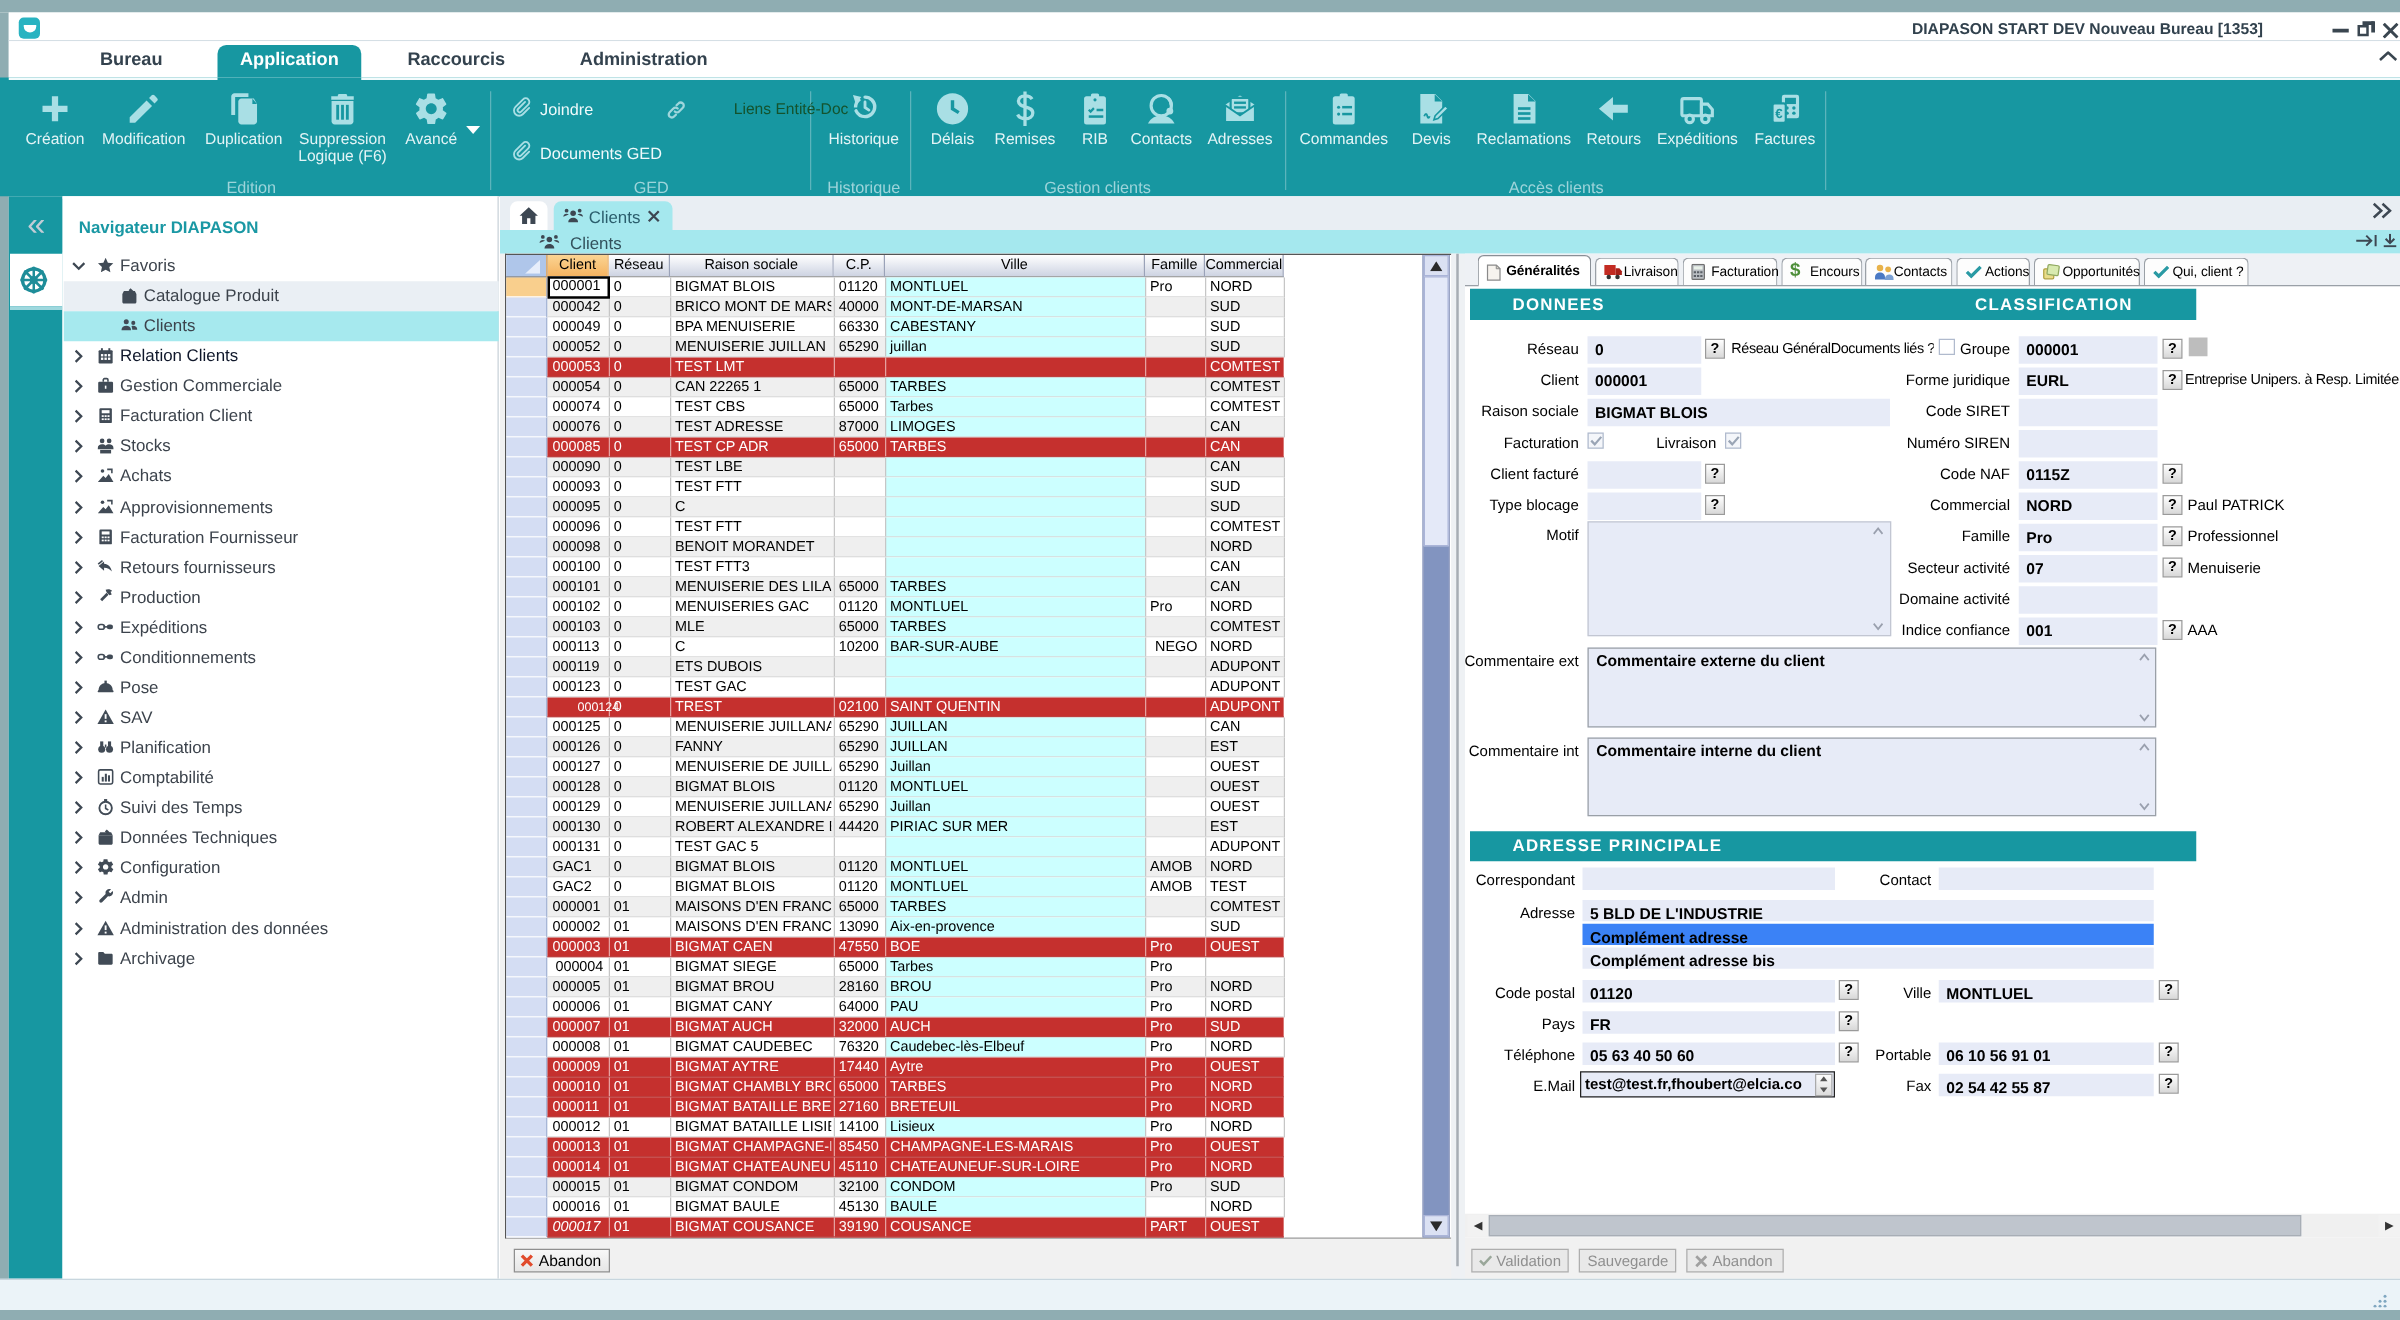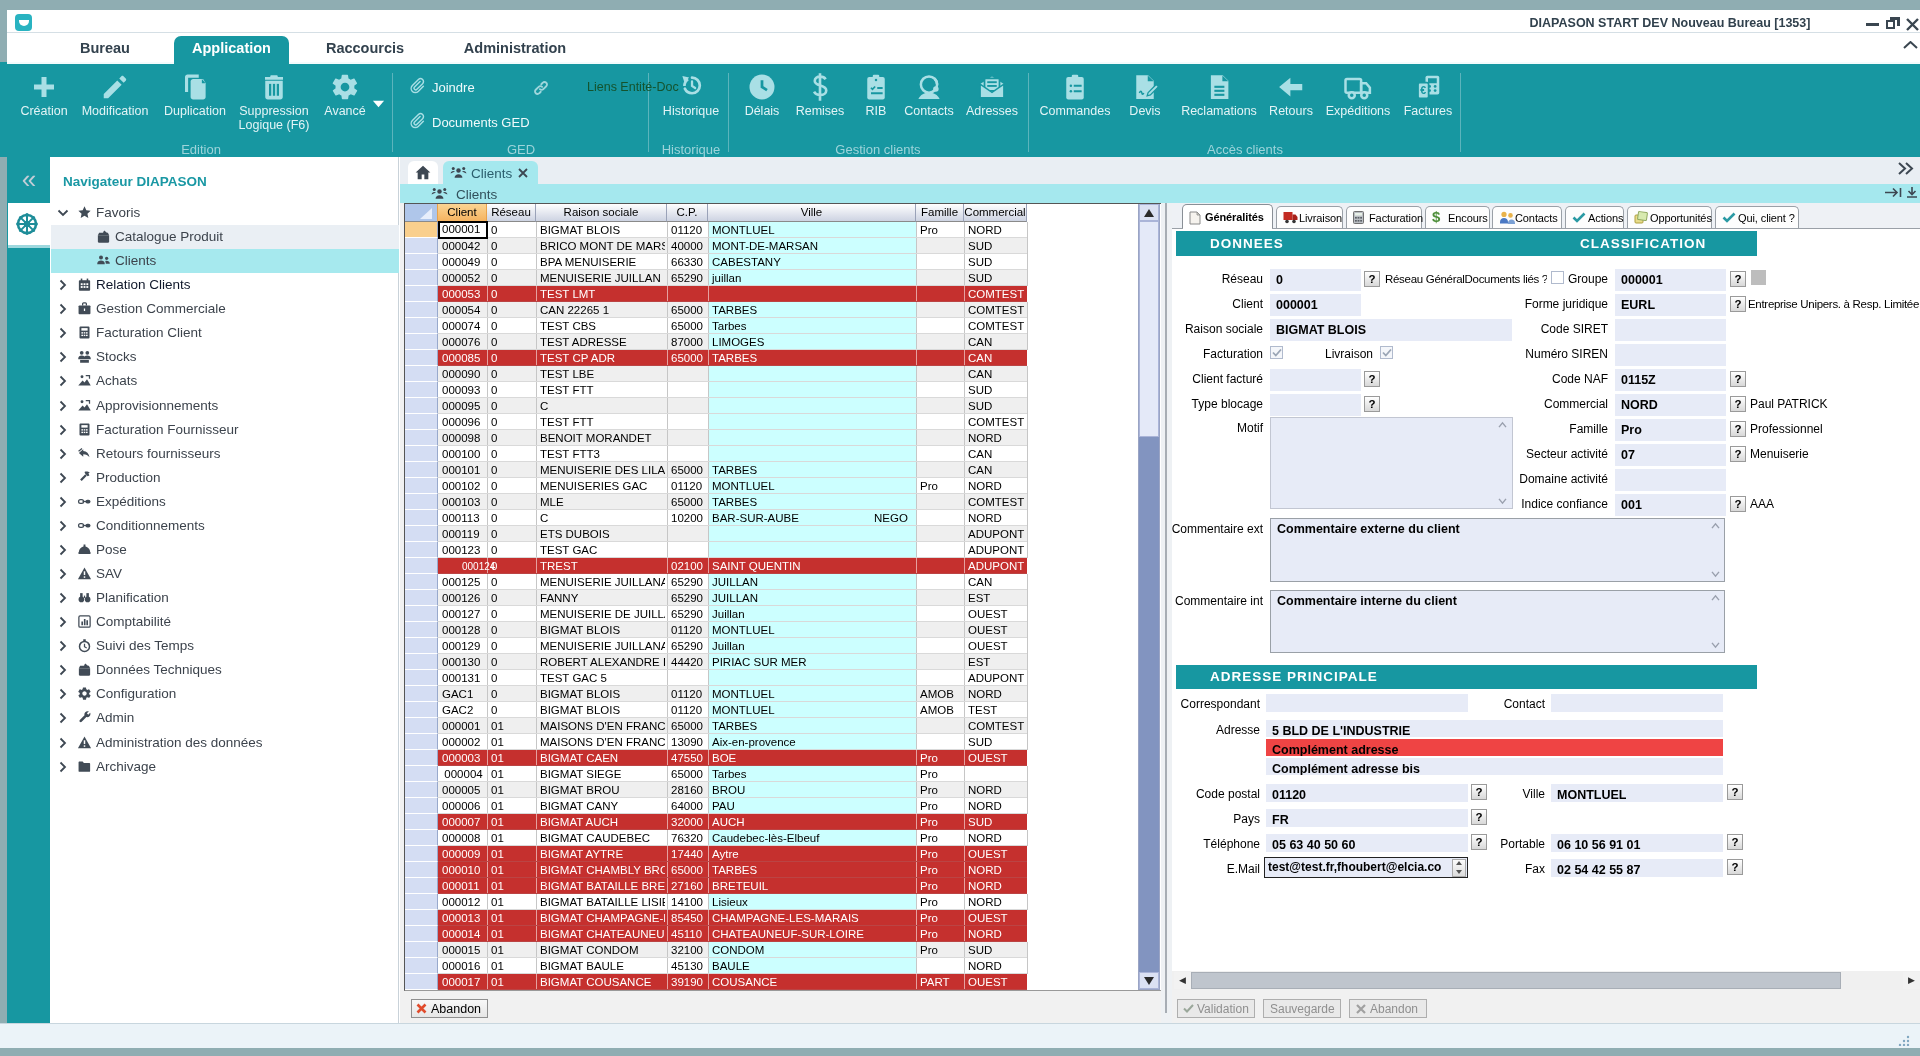--- a/index.html
+++ b/index.html
@@ -788,21 +788,21 @@
 <div class="abs" style="left:1027px;top:494px;width:1px;height:16px;background:#c6c6c6;"></div>
 <div class="abs" style="left:438px;top:509px;width:589px;height:1px;background:#d9d9d9;"></div>
 <div class="abs" style="left:405px;top:510px;width:33px;height:16px;background:#d4ddf3;border-right:1px solid #98a9cc;border-bottom:1px solid #ffffff;"></div>
 <div class="abs" style="left:438px;top:510px;width:589px;height:16px;background:#ffffff;"></div>
 <div class="abs" style="left:708px;top:510px;width:208px;height:16px;background:#ccffff;"></div>
 <div class="abs" style="left:439px;top:511px;width:46px;height:15px;font-size:11.5px;line-height:15px;color:#000000;padding-left:3px;overflow:hidden;white-space:nowrap;">000113</div>
 <div class="abs" style="left:488px;top:511px;width:46px;height:15px;font-size:11.5px;line-height:15px;color:#000000;padding-left:3px;overflow:hidden;white-space:nowrap;">0</div>
 <div class="abs" style="left:537px;top:511px;width:128px;height:15px;font-size:11.5px;line-height:15px;color:#000000;padding-left:3px;overflow:hidden;white-space:nowrap;">C</div>
 <div class="abs" style="left:668px;top:511px;width:38px;height:15px;font-size:11.5px;line-height:15px;color:#000000;padding-left:3px;overflow:hidden;white-space:nowrap;">10200</div>
 <div class="abs" style="left:709px;top:511px;width:205px;height:15px;font-size:11.5px;line-height:15px;color:#000000;padding-left:3px;overflow:hidden;white-space:nowrap;">BAR-SUR-AUBE</div>
-<div class="abs" style="left:867px;top:511px;width:45px;height:15px;font-size:11.5px;line-height:15px;color:#000000;padding-left:7px;overflow:hidden;white-space:nowrap;">NEGO</div>
+<div class="abs" style="left:917px;top:511px;width:45px;height:15px;font-size:11.5px;line-height:15px;color:#000000;padding-left:7px;overflow:hidden;white-space:nowrap;">NEGO</div>
 <div class="abs" style="left:965px;top:511px;width:60px;height:15px;font-size:11.5px;line-height:15px;color:#000000;padding-left:3px;overflow:hidden;white-space:nowrap;">NORD</div>
 <div class="abs" style="left:487px;top:510px;width:1px;height:16px;background:#c6c6c6;"></div>
 <div class="abs" style="left:536px;top:510px;width:1px;height:16px;background:#c6c6c6;"></div>
 <div class="abs" style="left:667px;top:510px;width:1px;height:16px;background:#c6c6c6;"></div>
 <div class="abs" style="left:708px;top:510px;width:1px;height:16px;background:#c6c6c6;"></div>
 <div class="abs" style="left:916px;top:510px;width:1px;height:16px;background:#c6c6c6;"></div>
 <div class="abs" style="left:964px;top:510px;width:1px;height:16px;background:#c6c6c6;"></div>
 <div class="abs" style="left:1027px;top:510px;width:1px;height:16px;background:#c6c6c6;"></div>
 <div class="abs" style="left:438px;top:525px;width:589px;height:1px;background:#d9d9d9;"></div>
 <div class="abs" style="left:405px;top:526px;width:33px;height:16px;background:#d4ddf3;border-right:1px solid #98a9cc;border-bottom:1px solid #ffffff;"></div>
@@ -1276,21 +1276,21 @@
 <div class="abs" style="left:487px;top:958px;width:1px;height:16px;background:#c6c6c6;"></div>
 <div class="abs" style="left:536px;top:958px;width:1px;height:16px;background:#c6c6c6;"></div>
 <div class="abs" style="left:667px;top:958px;width:1px;height:16px;background:#c6c6c6;"></div>
 <div class="abs" style="left:708px;top:958px;width:1px;height:16px;background:#c6c6c6;"></div>
 <div class="abs" style="left:916px;top:958px;width:1px;height:16px;background:#c6c6c6;"></div>
 <div class="abs" style="left:964px;top:958px;width:1px;height:16px;background:#c6c6c6;"></div>
 <div class="abs" style="left:1027px;top:958px;width:1px;height:16px;background:#c6c6c6;"></div>
 <div class="abs" style="left:438px;top:973px;width:589px;height:1px;background:#d9d9d9;"></div>
 <div class="abs" style="left:405px;top:974px;width:33px;height:16px;background:#d4ddf3;border-right:1px solid #98a9cc;border-bottom:1px solid #ffffff;"></div>
 <div class="abs" style="left:438px;top:974px;width:589px;height:16px;background:#c5302e;color:#ffffff;"></div>
-<div class="abs" style="left:439px;top:975px;width:46px;height:15px;font-size:11.5px;line-height:15px;color:#ffffff;padding-left:3px;overflow:hidden;white-space:nowrap;">000017</div>
+<div class="abs" style="left:439px;top:975px;width:46px;height:15px;font-size:11.5px;line-height:15px;color:#ffffff;padding-left:3px;overflow:hidden;white-space:nowrap;font-style:italic;">000017</div>
 <div class="abs" style="left:488px;top:975px;width:46px;height:15px;font-size:11.5px;line-height:15px;color:#ffffff;padding-left:3px;overflow:hidden;white-space:nowrap;">01</div>
 <div class="abs" style="left:537px;top:975px;width:128px;height:15px;font-size:11.5px;line-height:15px;color:#ffffff;padding-left:3px;overflow:hidden;white-space:nowrap;">BIGMAT COUSANCE</div>
 <div class="abs" style="left:668px;top:975px;width:38px;height:15px;font-size:11.5px;line-height:15px;color:#ffffff;padding-left:3px;overflow:hidden;white-space:nowrap;">39190</div>
 <div class="abs" style="left:709px;top:975px;width:205px;height:15px;font-size:11.5px;line-height:15px;color:#ffffff;padding-left:3px;overflow:hidden;white-space:nowrap;">COUSANCE</div>
 <div class="abs" style="left:917px;top:975px;width:45px;height:15px;font-size:11.5px;line-height:15px;color:#ffffff;padding-left:3px;overflow:hidden;white-space:nowrap;">PART</div>
 <div class="abs" style="left:965px;top:975px;width:60px;height:15px;font-size:11.5px;line-height:15px;color:#ffffff;padding-left:3px;overflow:hidden;white-space:nowrap;">OUEST</div>
 <div class="abs" style="left:487px;top:974px;width:1px;height:16px;background:rgba(255,255,255,.55);"></div>
 <div class="abs" style="left:536px;top:974px;width:1px;height:16px;background:rgba(255,255,255,.55);"></div>
 <div class="abs" style="left:667px;top:974px;width:1px;height:16px;background:rgba(255,255,255,.55);"></div>
 <div class="abs" style="left:708px;top:974px;width:1px;height:16px;background:rgba(255,255,255,.55);"></div>
@@ -1469,21 +1469,21 @@
     </svg>
 <div class="abs" style="left:1176px;top:665px;width:581px;height:24px;background:#1797a1;color:#fff;font-size:13.5px;font-weight:bold;">
       <span class="abs" style="left:34px;top:4px;letter-spacing:1px;">ADRESSE PRINCIPALE</span>
     </div>
 <div class="abs" style="left:1130px;top:697px;width:130px;font-size:12px;color:#000;text-align:right;white-space:nowrap;">Correspondant</div>
 <div class="abs" style="left:1266px;top:694px;width:202px;height:18px;background:#e7ebf7;font-size:12.5px;font-weight:bold;color:#000;padding:4px 0 0 6px;white-space:nowrap;overflow:hidden;"></div>
 <div class="abs" style="left:1445px;top:697px;width:100px;font-size:12px;color:#000;text-align:right;white-space:nowrap;">Contact</div>
 <div class="abs" style="left:1551px;top:694px;width:172px;height:18px;background:#e7ebf7;font-size:12.5px;font-weight:bold;color:#000;padding:4px 0 0 6px;white-space:nowrap;overflow:hidden;"></div>
 <div class="abs" style="left:1160px;top:723px;width:100px;font-size:12px;color:#000;text-align:right;white-space:nowrap;">Adresse</div>
 <div class="abs" style="left:1266px;top:720px;width:457px;height:17px;background:#e7ebf7;font-size:12.5px;font-weight:bold;color:#000;padding:4px 0 0 6px;white-space:nowrap;overflow:hidden;">5 BLD DE L'INDUSTRIE</div>
-<div class="abs" style="left:1266px;top:739px;width:457px;height:17px;background:#ef4444;font-size:12.5px;font-weight:bold;color:#000;padding:4px 0 0 6px;white-space:nowrap;overflow:hidden;">Complément adresse</div>
+<div class="abs" style="left:1266px;top:739px;width:457px;height:17px;background:#3b82f6;font-size:12.5px;font-weight:bold;color:#000;padding:4px 0 0 6px;white-space:nowrap;overflow:hidden;">Complément adresse</div>
 <div class="abs" style="left:1266px;top:758px;width:457px;height:17px;background:#e7ebf7;font-size:12.5px;font-weight:bold;color:#000;padding:4px 0 0 6px;white-space:nowrap;overflow:hidden;">Complément adresse bis</div>
 <div class="abs" style="left:1140px;top:787px;width:120px;font-size:12px;color:#000;text-align:right;white-space:nowrap;">Code postal</div>
 <div class="abs" style="left:1266px;top:784px;width:202px;height:18px;background:#e7ebf7;font-size:12.5px;font-weight:bold;color:#000;padding:4px 0 0 6px;white-space:nowrap;overflow:hidden;">01120</div>
 <div class="abs" style="left:1471px;top:784px;width:16px;height:16px;background:linear-gradient(#ffffff,#d8d8d8);border:1px solid #9a9a9a;font-size:11.5px;font-weight:bold;color:#000;text-align:center;line-height:14px;">?</div>
 <div class="abs" style="left:1445px;top:787px;width:100px;font-size:12px;color:#000;text-align:right;white-space:nowrap;">Ville</div>
 <div class="abs" style="left:1551px;top:784px;width:172px;height:18px;background:#e7ebf7;font-size:12.5px;font-weight:bold;color:#000;padding:4px 0 0 6px;white-space:nowrap;overflow:hidden;">MONTLUEL</div>
 <div class="abs" style="left:1727px;top:784px;width:16px;height:16px;background:linear-gradient(#ffffff,#d8d8d8);border:1px solid #9a9a9a;font-size:11.5px;font-weight:bold;color:#000;text-align:center;line-height:14px;">?</div>
 <div class="abs" style="left:1160px;top:812px;width:100px;font-size:12px;color:#000;text-align:right;white-space:nowrap;">Pays</div>
 <div class="abs" style="left:1266px;top:809px;width:202px;height:18px;background:#e7ebf7;font-size:12.5px;font-weight:bold;color:#000;padding:4px 0 0 6px;white-space:nowrap;overflow:hidden;">FR</div>
 <div class="abs" style="left:1471px;top:809px;width:16px;height:16px;background:linear-gradient(#ffffff,#d8d8d8);border:1px solid #9a9a9a;font-size:11.5px;font-weight:bold;color:#000;text-align:center;line-height:14px;">?</div>

